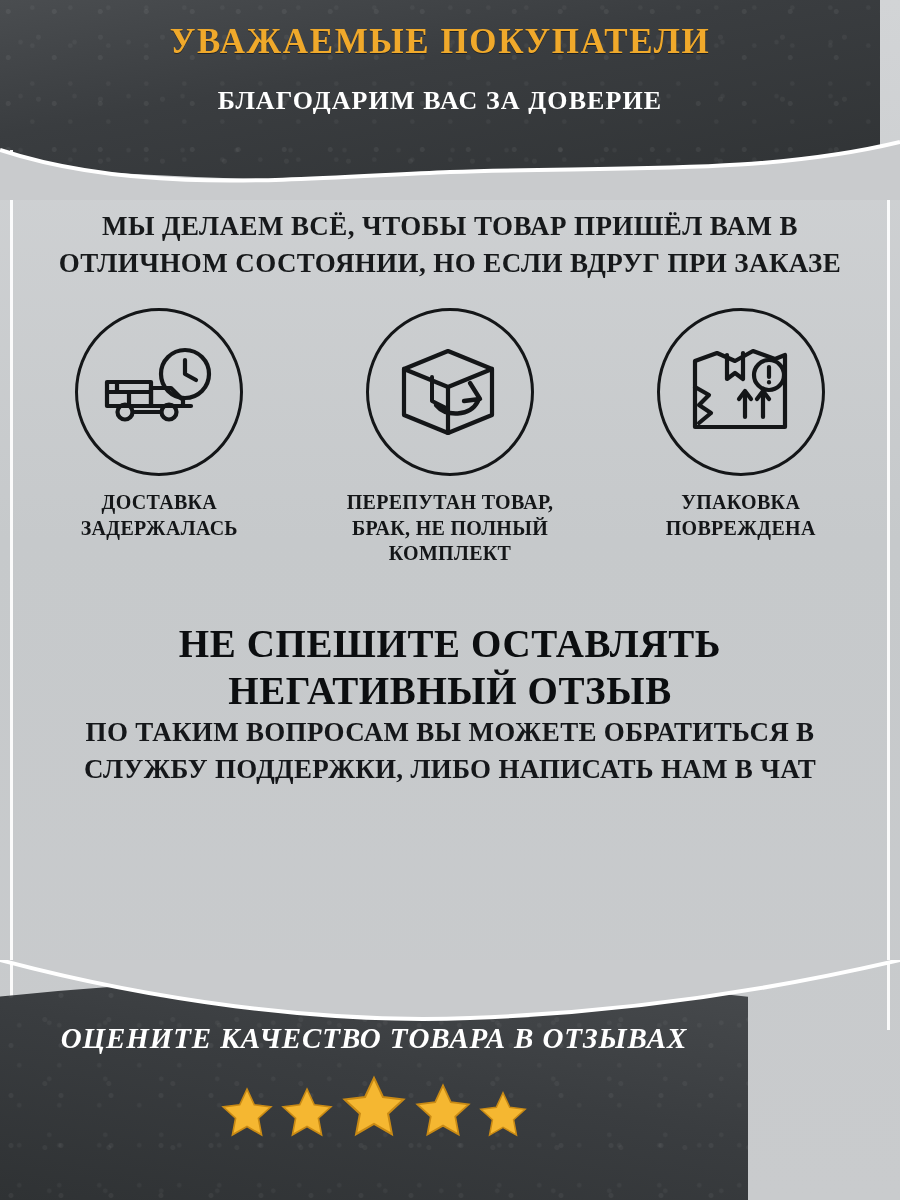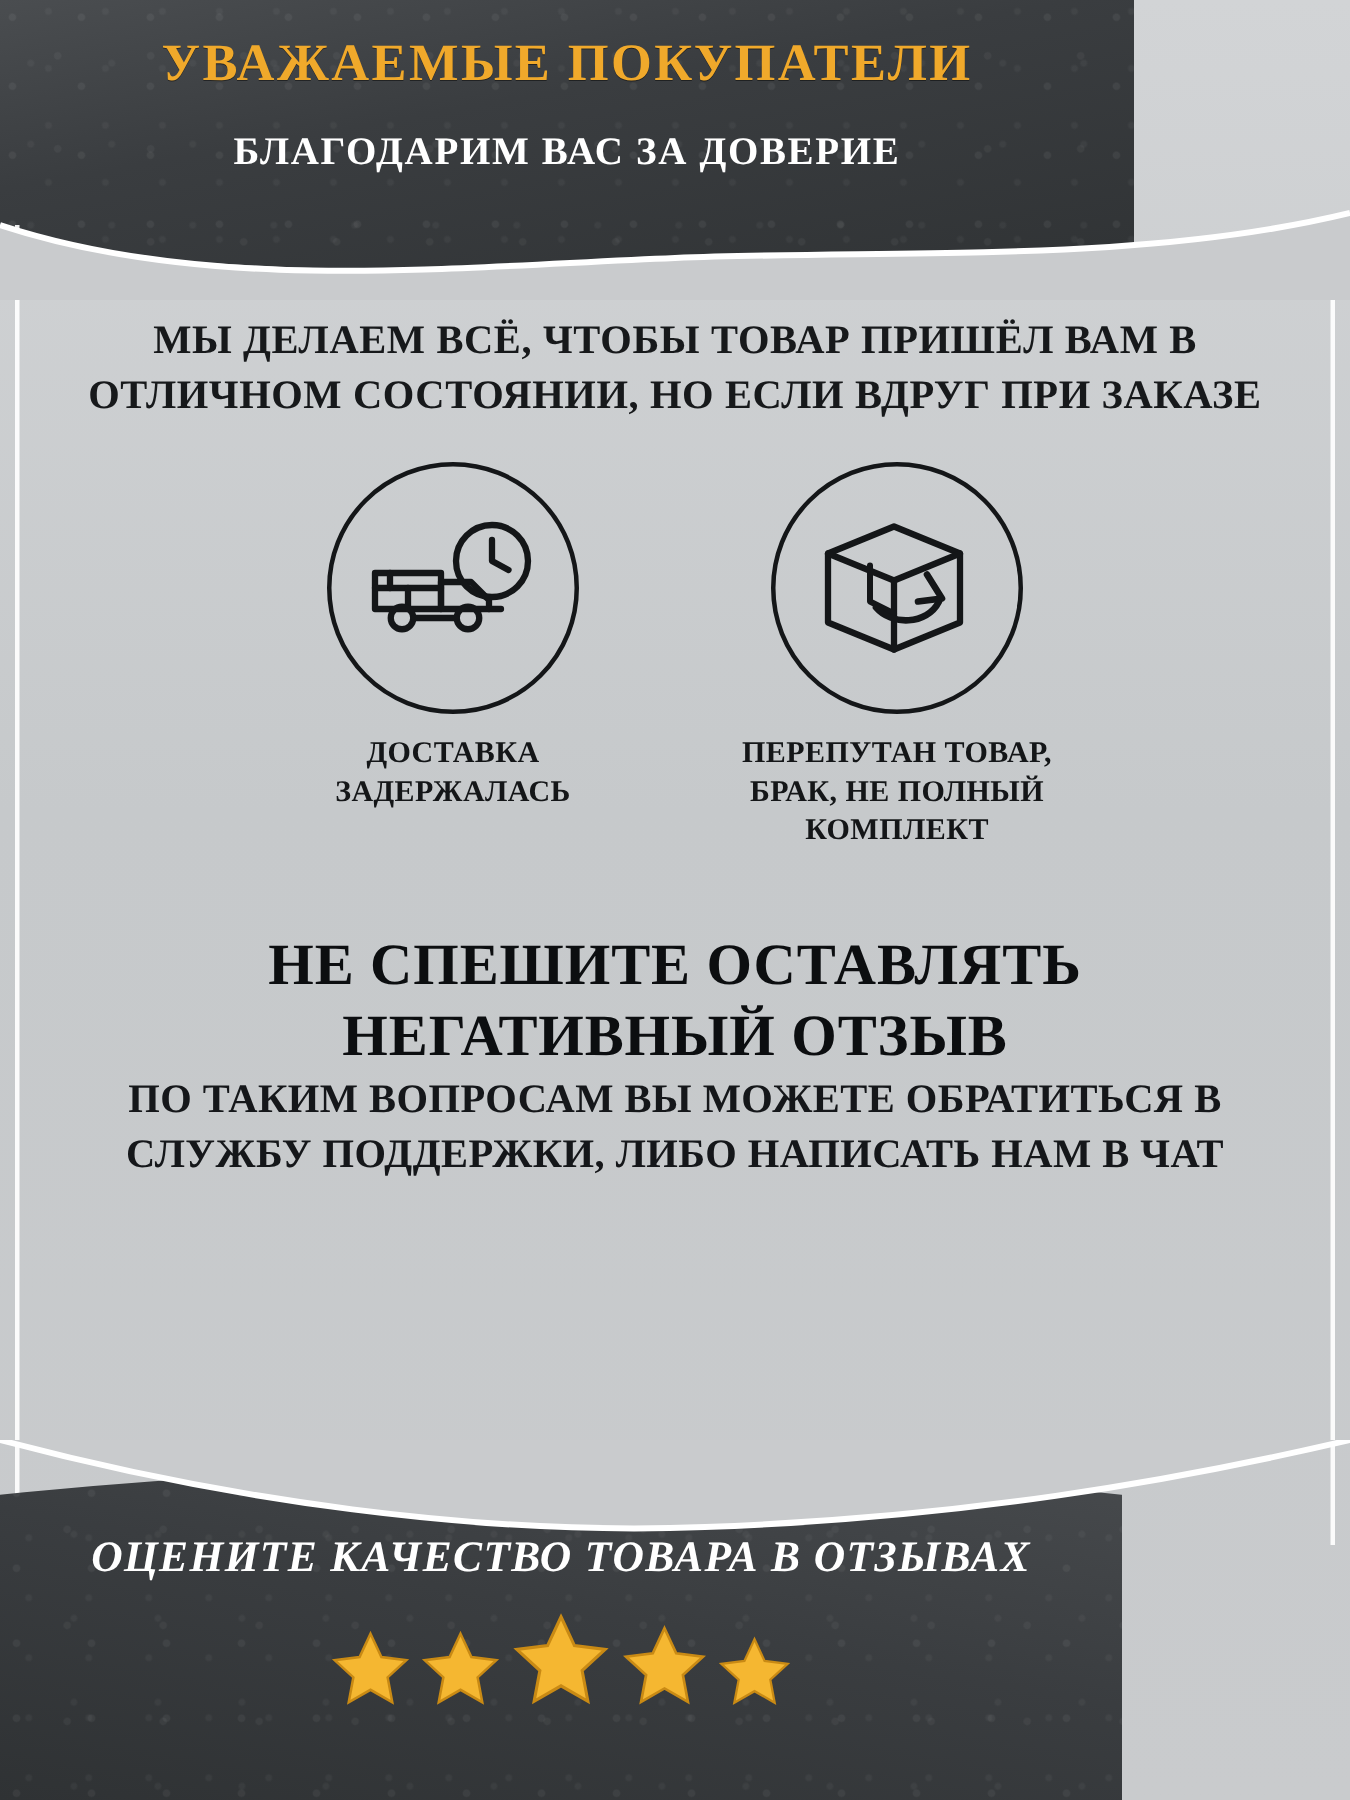--- a/index.html
+++ b/index.html
@@ -21,21 +21,21 @@
     width: 900px;
     height: 1200px;
     background: linear-gradient(180deg, #d2d4d6 0%, #c6c9cb 45%, #c9cbcd 100%);
     overflow: hidden;
   }
 
   
   .header {
     position: absolute;
     top: 0; left: 0;
-    width: 756px;
+    width: 880px;
     height: 182px;
     background:
       radial-gradient(circle at 18% 25%, rgba(255,255,255,0.055) 0 2px, transparent 3px),
       radial-gradient(circle at 62% 60%, rgba(255,255,255,0.045) 0 2px, transparent 3px),
       radial-gradient(circle at 85% 20%, rgba(255,255,255,0.04) 0 1.6px, transparent 3px),
       radial-gradient(circle at 38% 78%, rgba(255,255,255,0.04) 0 1.6px, transparent 3px),
       linear-gradient(170deg, #4a4d50 0%, #3a3d40 40%, #303335 100%);
     background-size: 46px 46px, 62px 62px, 38px 38px, 54px 54px, 100% 100%;
     clip-path: ellipse(118% 100% at 50% 0%);
   }
@@ -258,20 +258,39 @@
               <line x1="60" y1="48" x2="60" y2="94"></line>
               <path d="M44,38 L44,62 L60,70" stroke-width="4"></path>
               <path d="M48,66 C58,78 82,78 90,62" stroke-width="4.4"></path>
               <polyline points="82,44 92,60 76,62" stroke-width="4.4"></polyline>
             </g>
           </svg>
         </div>
         <div class="icon-caption">ПЕРЕПУТАН ТОВАР, БРАК, НЕ ПОЛНЫЙ КОМПЛЕКТ</div>
       </div>
 
+      <div class="icon-col">
+        <div class="icon-circle">
+          <svg width="116" height="106" viewBox="0 0 116 106">
+            <g fill="none" stroke="#141618" stroke-width="4.2" stroke-linejoin="round" stroke-linecap="round">
+              <path d="M12,22 L34,14 L52,22 L70,12 L92,20 L102,16 L102,88 L12,88 Z"></path>
+              <path d="M12,48 L26,56 L16,66 L28,74 L16,84"></path>
+              <path d="M44,16 L44,40 L52,34 L60,40 L60,14"></path>
+              <circle cx="86" cy="36" r="15"></circle>
+              <line x1="86" y1="28" x2="86" y2="38"></line>
+              <line x1="86" y1="43" x2="86" y2="43.5"></line>
+              <line x1="62" y1="78" x2="62" y2="54"></line>
+              <polyline points="56,60 62,52 68,60"></polyline>
+              <line x1="80" y1="78" x2="80" y2="54"></line>
+              <polyline points="74,60 80,52 86,60"></polyline>
+            </g>
+          </svg>
+        </div>
+        <div class="icon-caption">УПАКОВКА ПОВРЕЖДЕНА</div>
+      </div>
 
     </div>
 
     <div class="headline">НЕ СПЕШИТЕ ОСТАВЛЯТЬ НЕГАТИВНЫЙ ОТЗЫВ</div>
     <div class="subtext">ПО ТАКИМ ВОПРОСАМ ВЫ МОЖЕТЕ ОБРАТИТЬСЯ В СЛУЖБУ ПОДДЕРЖКИ, ЛИБО НАПИСАТЬ НАМ В ЧАТ</div>
   </div>
 
   <div class="footer">
     <div class="footer-inner">
       <div class="footer-title">ОЦЕНИТЕ КАЧЕСТВО ТОВАРА В ОТЗЫВАХ</div>

